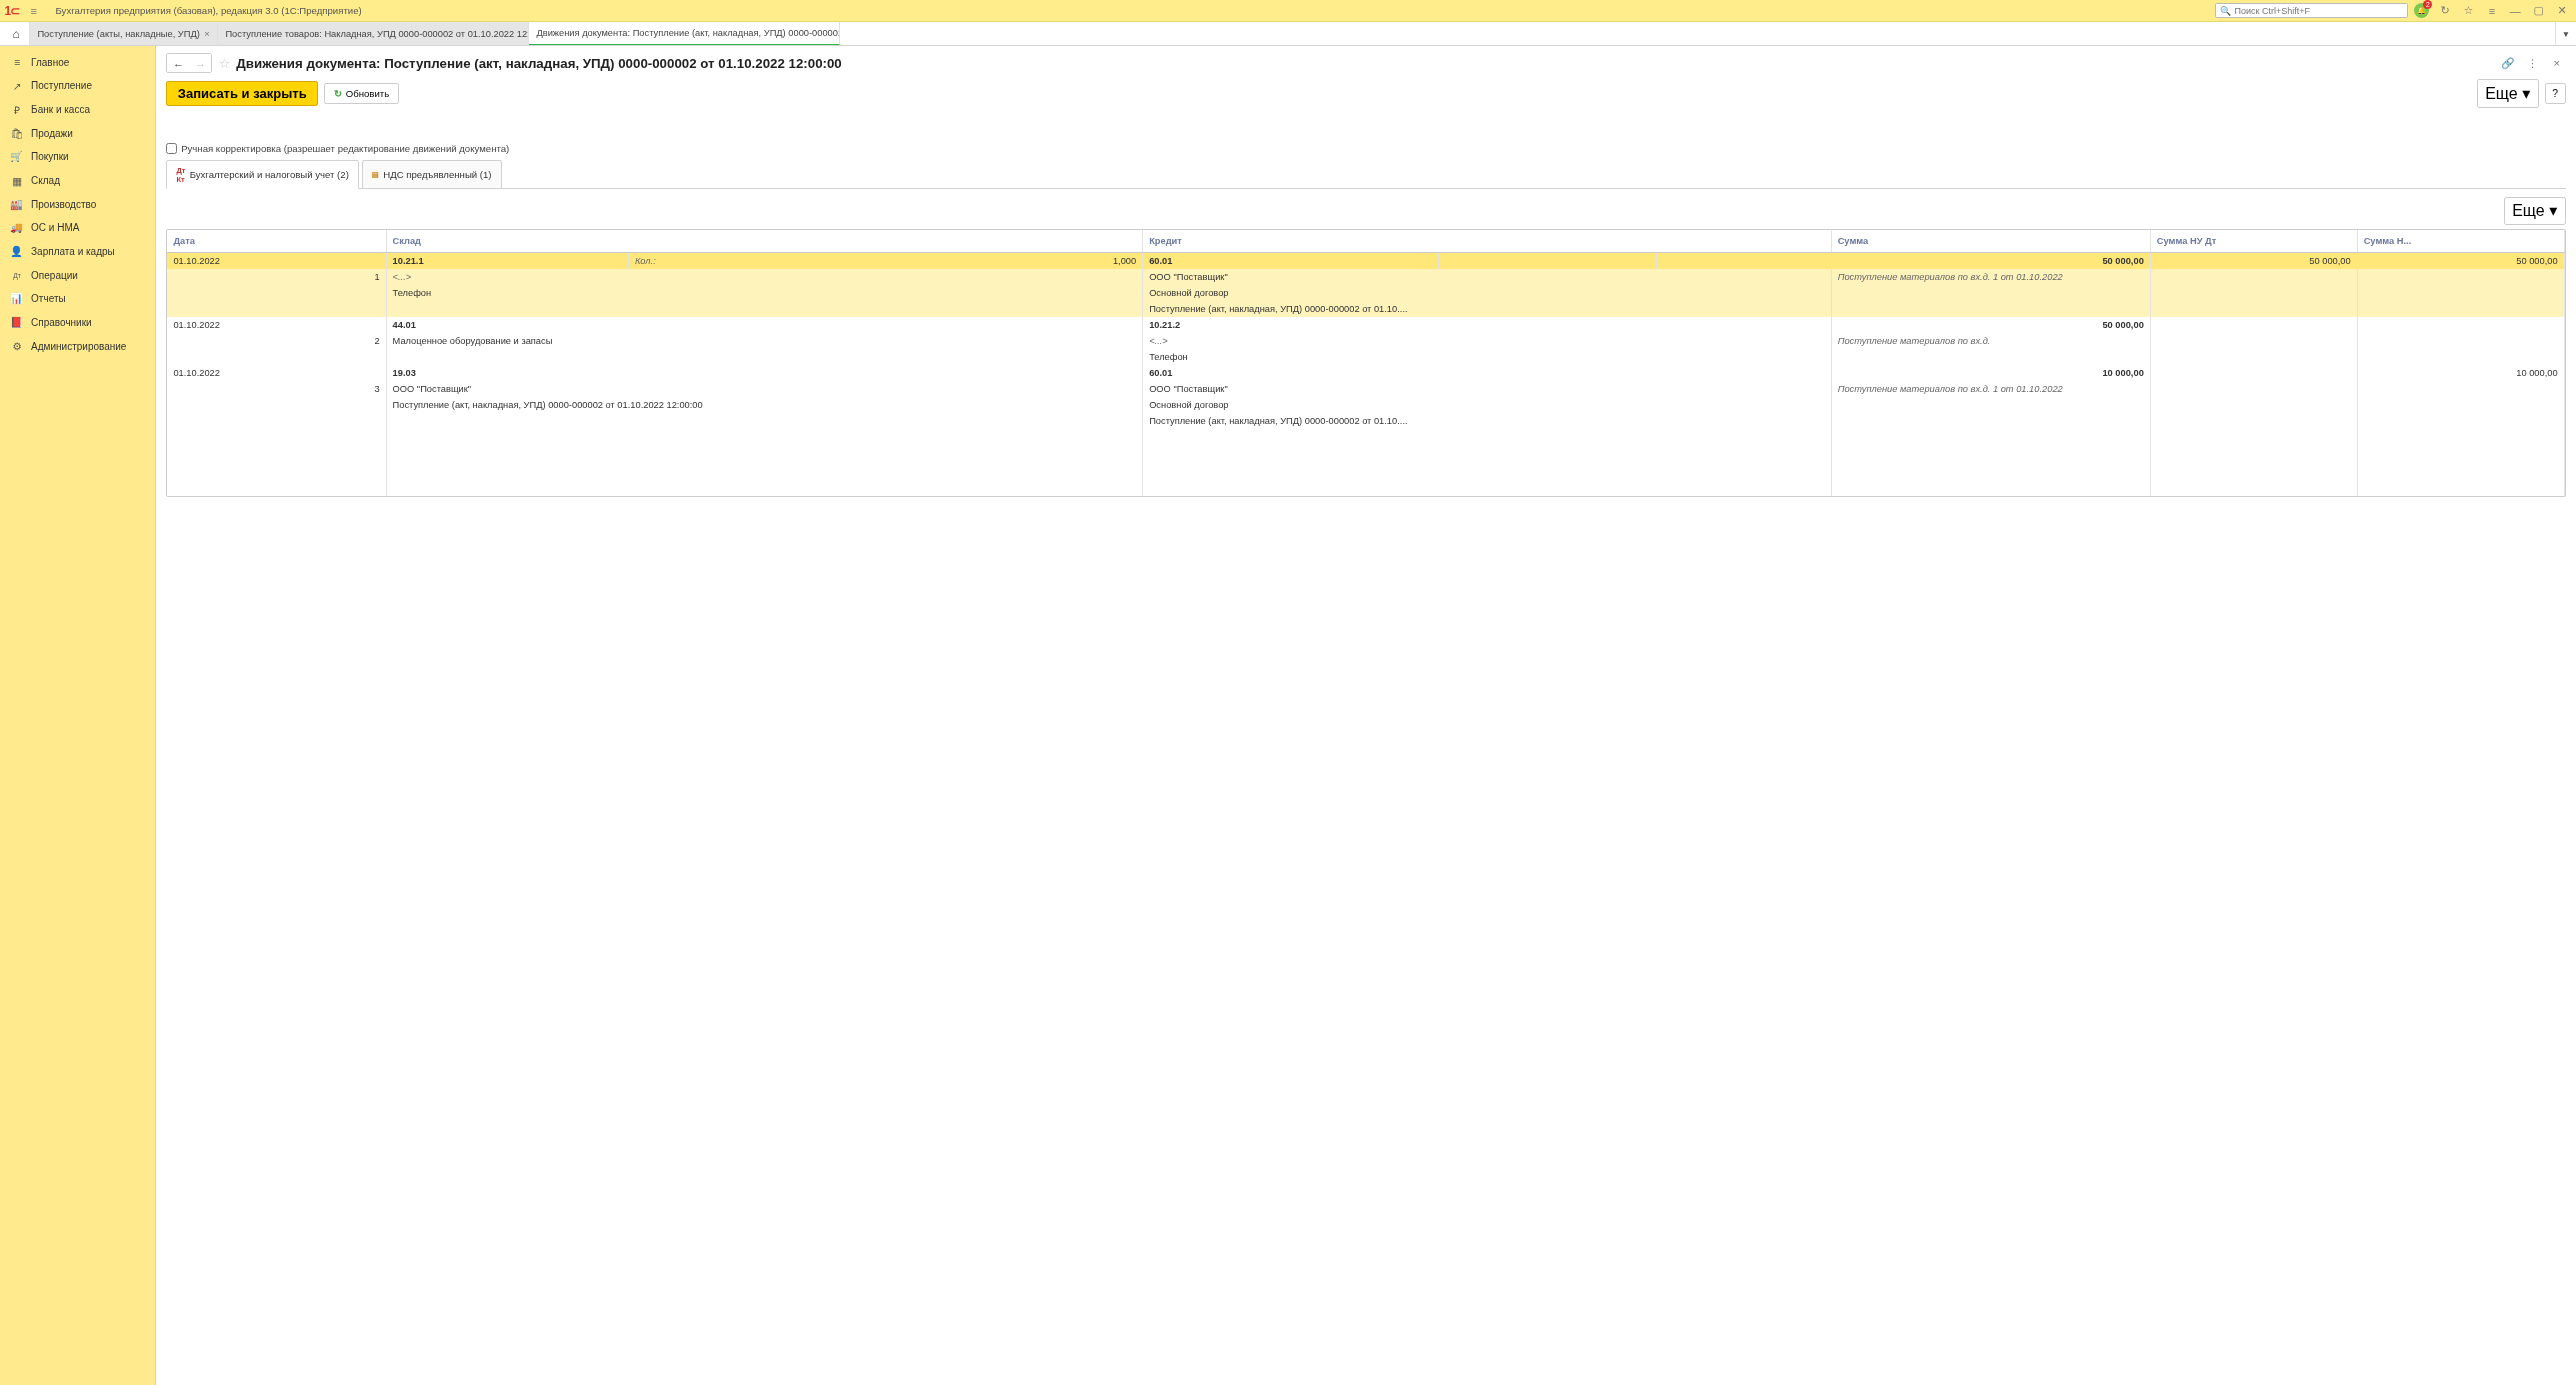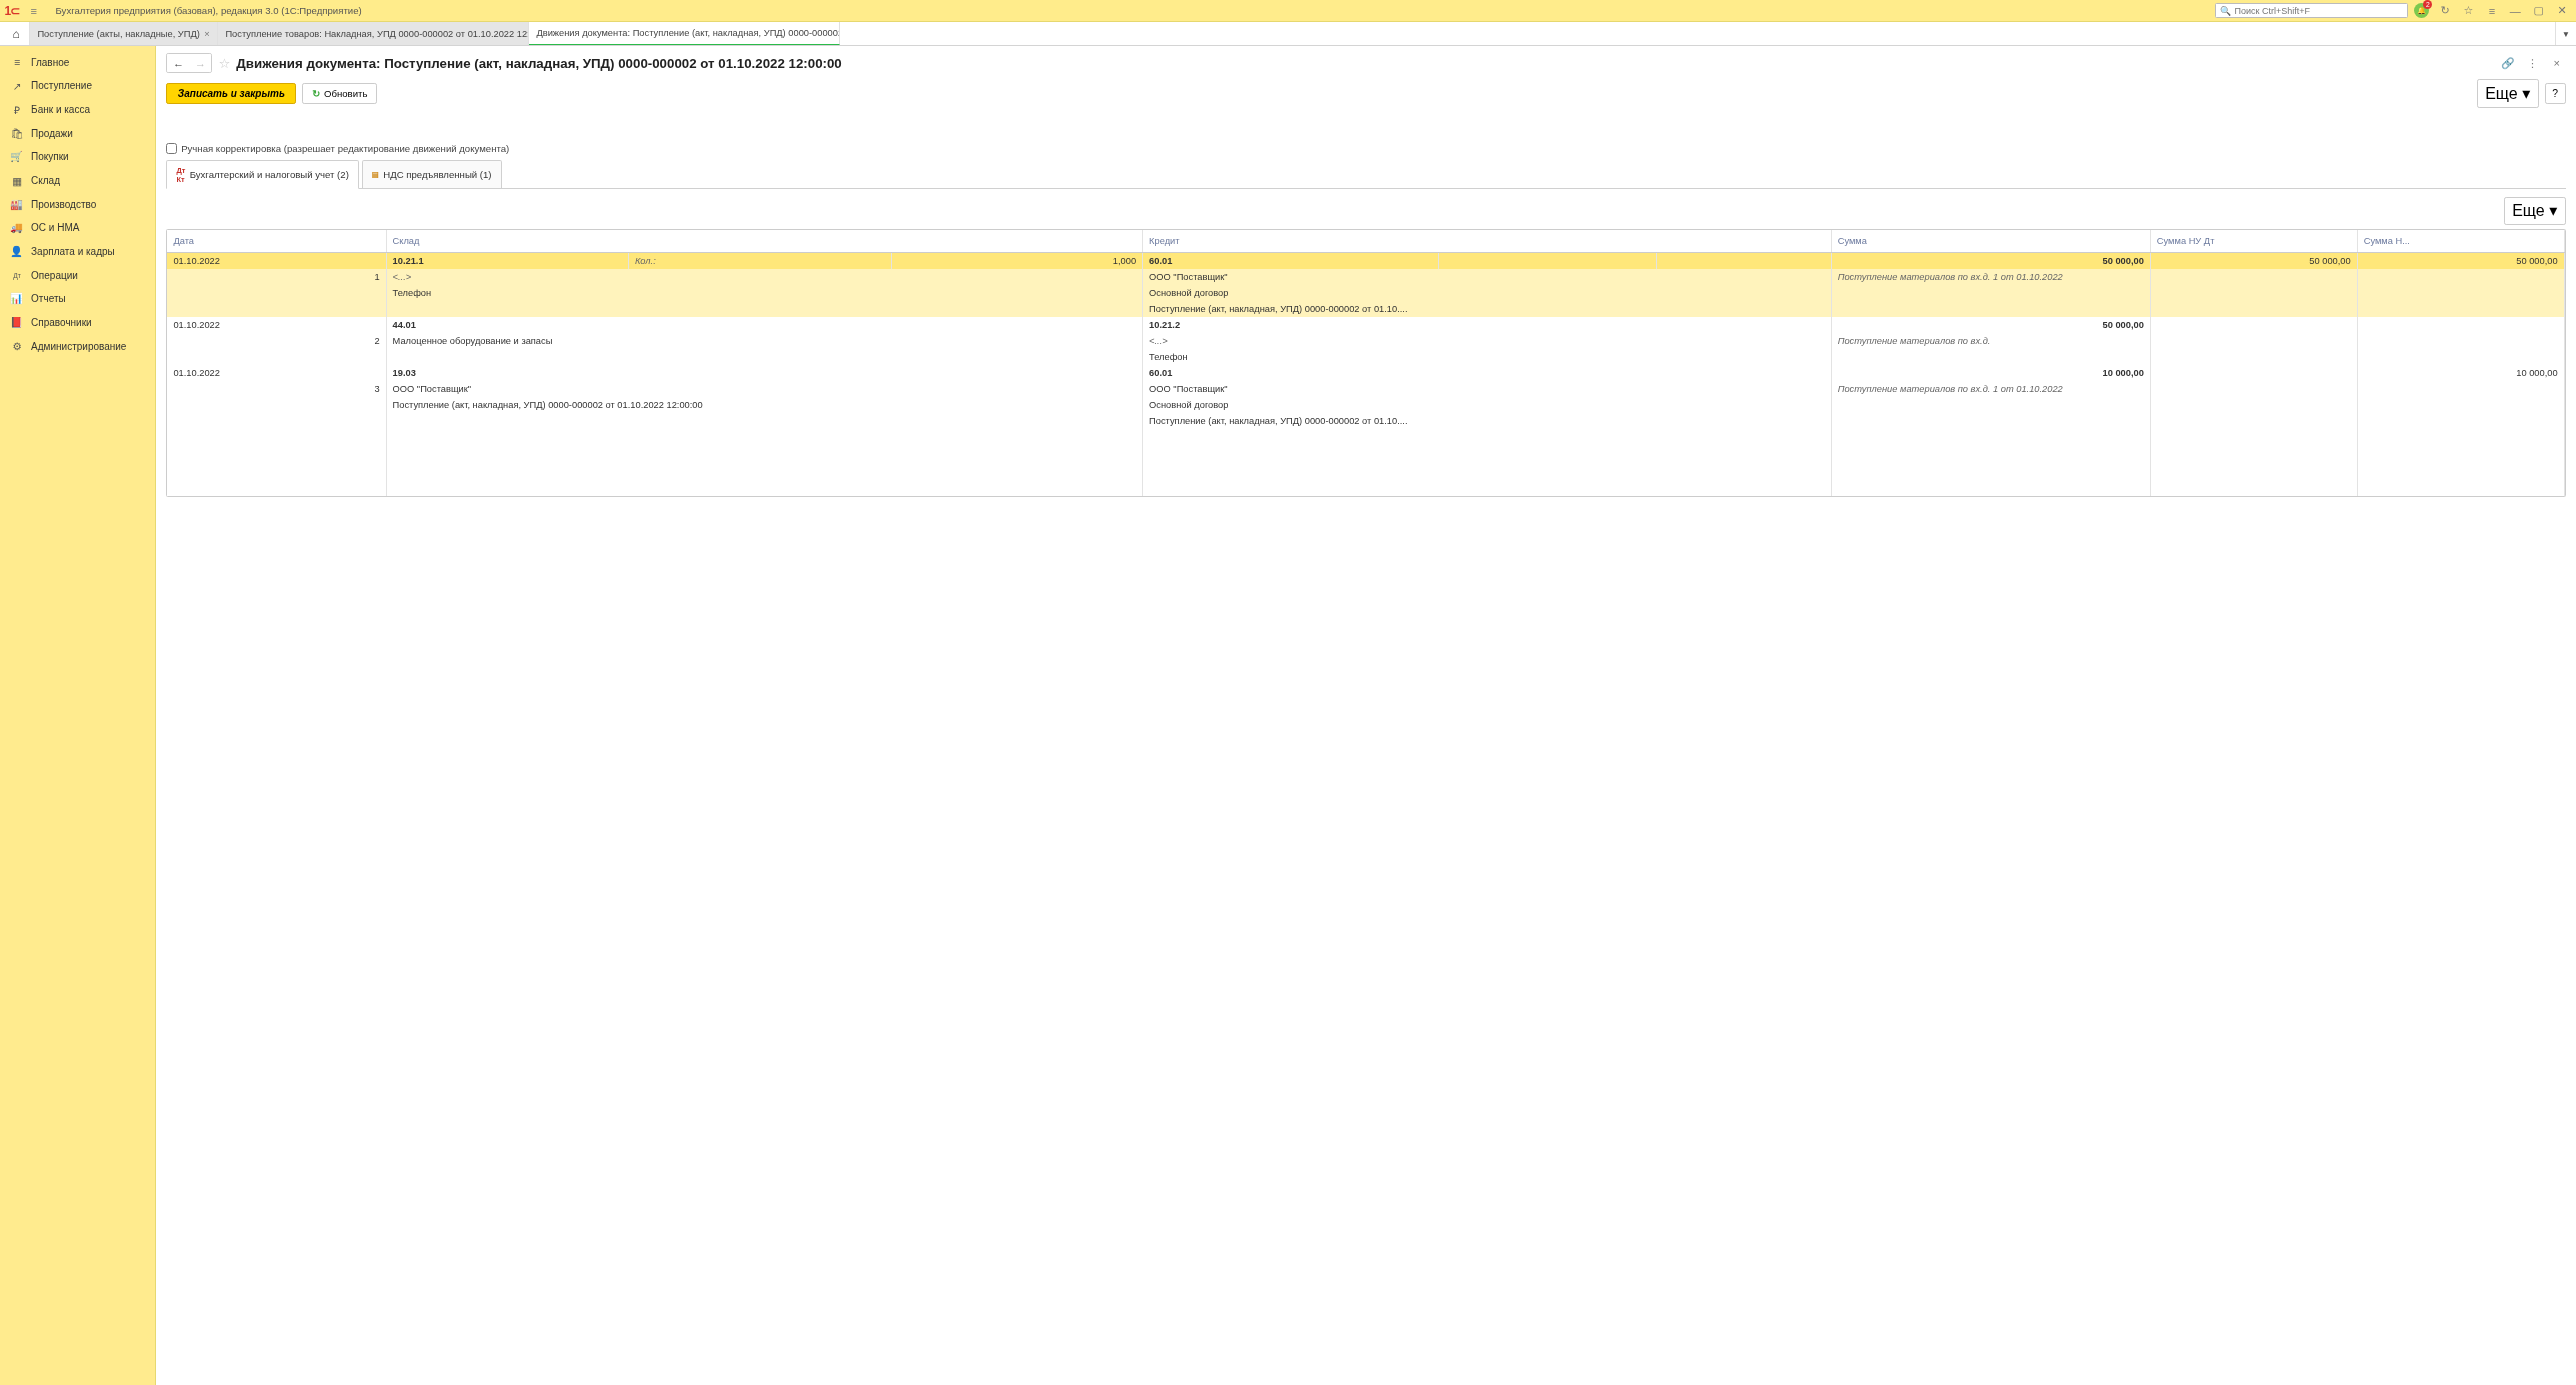--- a/index.html
+++ b/index.html
@@ -37,21 +37,21 @@
 
   .doc-header { display: flex; align-items: center; gap: 6px; margin-bottom: 6px; }
   .nav-btns { display: flex; border: 0.7px solid #ccc; border-radius: 2.2px; overflow: hidden; }
   .nav-btn { width: 22px; height: 18px; display: flex; align-items: center; justify-content: center; background: #fff; cursor: pointer; font-size: 11px; color: #333; }
   .nav-btn.disabled { color: #bbb; }
   .star-icon { font-size: 13.3px; color: #ccc; cursor: pointer; }
   .doc-title { font-size: 13.3px; font-weight: bold; color: #222; flex: 1; }
   .hdr-icon { width: 18px; height: 18px; display: flex; align-items: center; justify-content: center; color: #777; cursor: pointer; font-size: 11px; }
 
   .toolbar { display: flex; align-items: center; gap: 6px; margin-bottom: 7.4px; }
-  .btn-yellow { background: #ffd400; border: 0.7px solid #d7a800; padding: 3.7px 10.4px; border-radius: 2.2px; font-size: 10px; font-weight: bold; cursor: pointer; font-style: italic; }
+  .btn-yellow { background: #ffd400; border: 0.7px solid #d7a800; padding: 3.7px 10.4px; border-radius: 2.2px; font-size: 13px; font-weight: bold; cursor: pointer; }
   .btn-white { background: #fff; border: 0.7px solid #ccc; padding: 3.7px 9px; border-radius: 2.2px; font-size: 9.6px; cursor: pointer; display: flex; align-items: center; gap: 3.7px; }
   .refresh-icon { color: #3ca83c; font-weight: bold; }
   .toolbar-spacer { flex: 1; }
   .btn-more { background: #fff; border: 0.7px solid #ccc; padding: 3.7px 7.4px; border-radius: 2.2px; font-size: 16px; cursor: pointer; }
   .btn-help { background: #fff; border: 0.7px solid #ccc; width: 21px; height: 21px; border-radius: 2.2px; font-size: 10.4px; cursor: pointer; display: flex; align-items: center; justify-content: center; }
 
   .checkbox-row { display: flex; align-items: center; gap: 4.4px; margin-bottom: 6px; margin-top: 28px; }
   .checkbox-row input { width: 10.4px; height: 10.4px; }
   .checkbox-row label { font-size: 9.6px; color: #444; }
 
@@ -60,21 +60,21 @@
   .subtab.active { background: #fff; border-bottom: 0.7px solid #fff; margin-bottom: -0.7px; }
   .subtab-icon { font-size: 7.4px; color: #c5302a; font-weight: bold; }
   .subtab-icon.b { color: #d08b1d; }
 
   .table-toolbar { display: flex; justify-content: flex-end; margin: 4.4px 0; }
 
   
   .grid { border: 0.7px solid #ccc; border-radius: 1.5px; overflow: hidden; }
   table { width: 100%; border-collapse: collapse; table-layout: fixed; }
   th, td { border-right: 0.7px solid #e3e3e3; padding: 3px 6px; font-size: 9.3px; text-align: left; vertical-align: top; }
-  th { background: #fff; color: #6b799e; font-weight: normal; border-bottom: 0.7px solid #ccc; padding: 6px; }
+  th { background: #fff; color: #6b799e; font-weight: bold; border-bottom: 0.7px solid #ccc; padding: 6px; }
   td.num { text-align: right; color: #333; margin-left: 6px; }
   td.bold { font-weight: bold; }
   td.italic { font-style: italic; color: #666; }
   tr.hl td { background: #fff3bc; }
   tr.hl.sel td { background: #ffe77a; }
   td.idx { text-align: right; color: #333; }
   col.c-date { width: 74px; }
   col.c-debit1 { width: 82px; }
   col.c-debit2 { width: 89px; }
   col.c-debit3 { width: 85px; }

